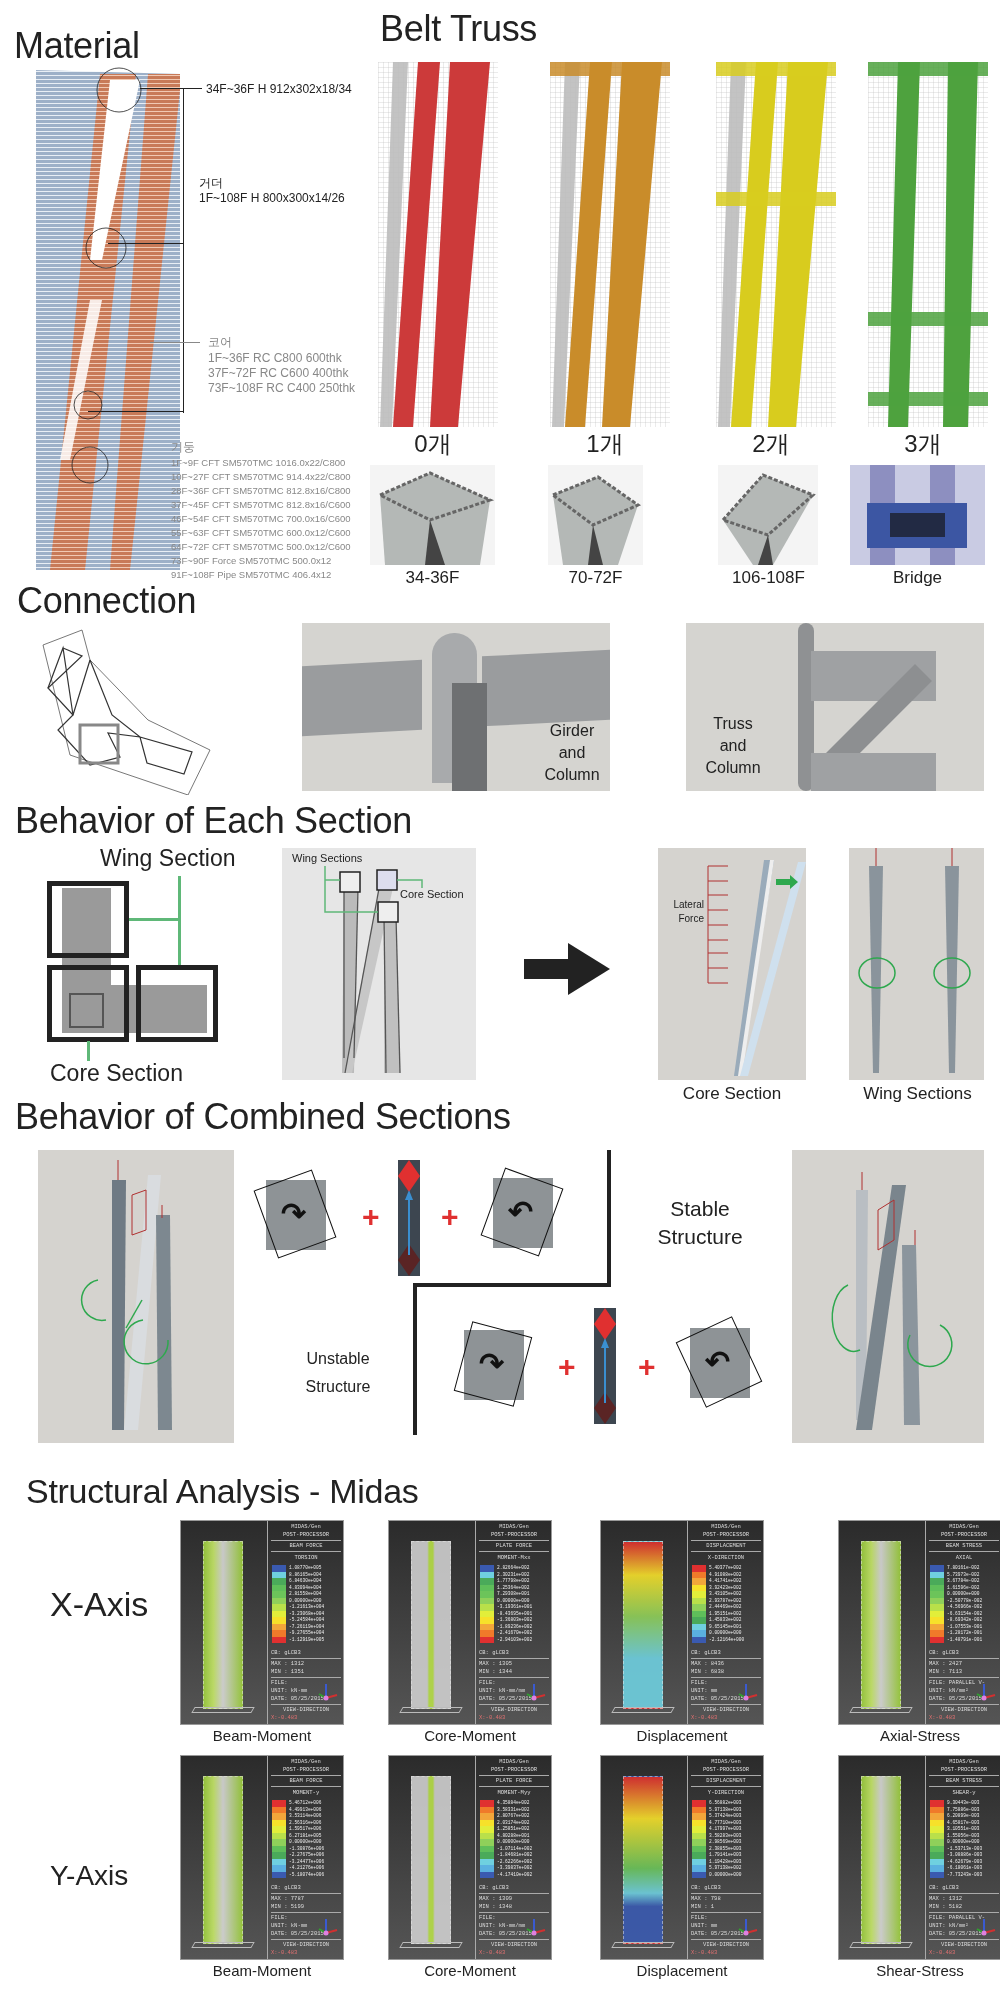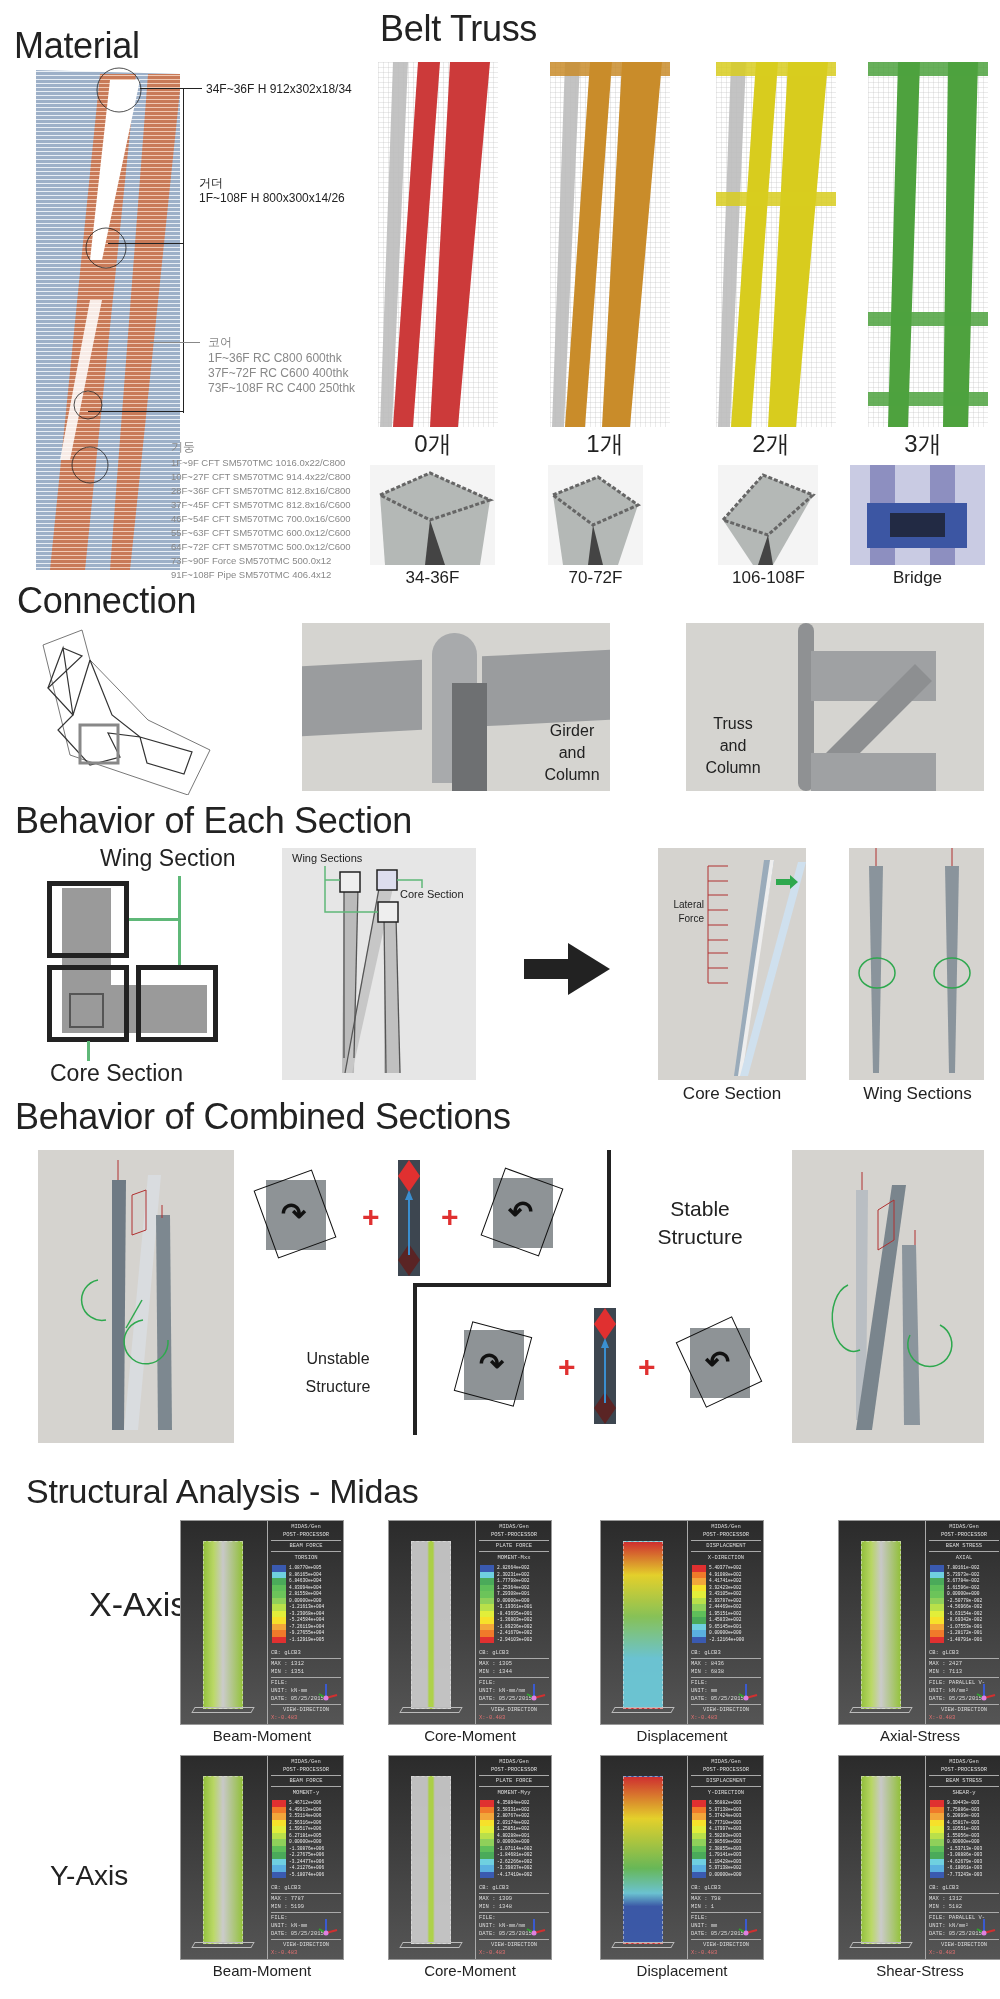--- a/index.html
+++ b/index.html
@@ -363,21 +363,21 @@
       <line x1="11" y1="95" x2="11" y2="36" stroke="#3a8fd0" stroke-width="2"></line>
       <polygon points="7,40 11,30 15,40" fill="#3a8fd0"></polygon>
     </svg>
 </div>
 <div class="plus" style="left:638px;top:1350px;">+</div>
 <div class="rot-sq" style="left:690px;top:1328px;"></div>
 <div class="rot-frame" style="left:688px;top:1326px;transform:rotate(-25deg);"></div>
 <div class="curl" style="left:705px;top:1344px;">↶</div>
 
 <div class="abs h1" style="left:26px;top:1472px;font-size:34px;">Structural Analysis - Midas</div>
-<div class="abs" style="left:50px;top:1585px;font-size:34px;margin-left:39px;">X-Axis</div>
+<div class="abs" style="left:50px;top:1585px;font-size:34px;">X-Axis</div>
 <div class="abs" style="left:50px;top:1860px;font-size:28px;">Y-Axis</div>
 
 <div id="midas-area">
     <div class="midas" style="left: 180px; top: 1520px;">
         <div class="model">
           <div style="position:absolute;left:22px;top:20px;width:40px;height:168px;background:linear-gradient(90deg, #9fd040, #c7e86a, #d9d9d9 50%, #9fd040);opacity:0.9;border:1px dashed rgba(255,255,255,0.5);"></div>
           <div style="position:absolute;left:12px;top:186px;width:60px;height:6px;border:1px solid #bbb;transform:skewX(-30deg);"></div>
         </div>
         <div class="legend">
           <div>MIDAS/Gen</div>

